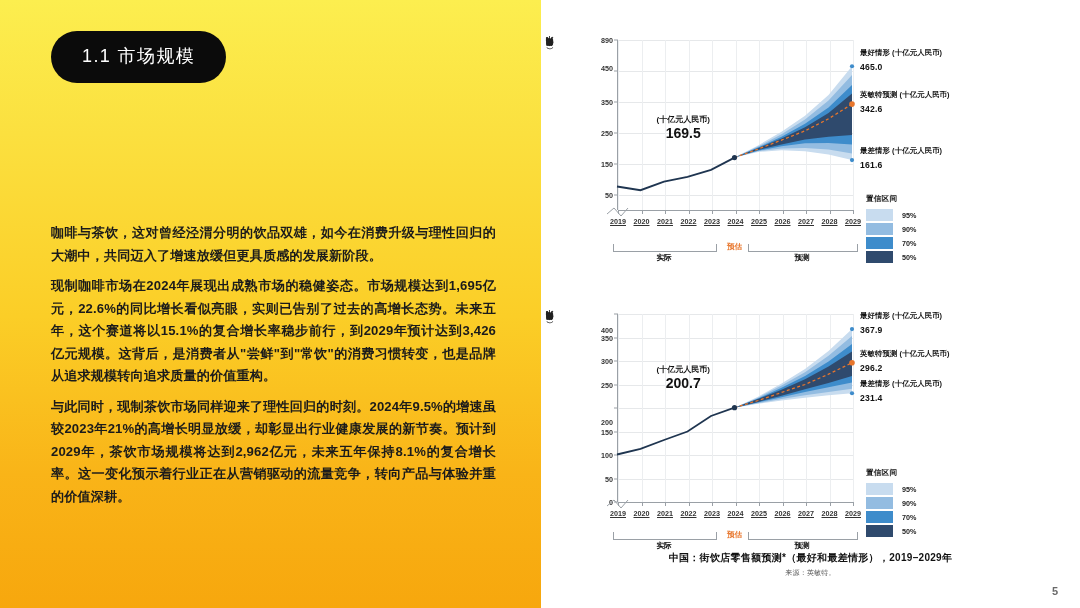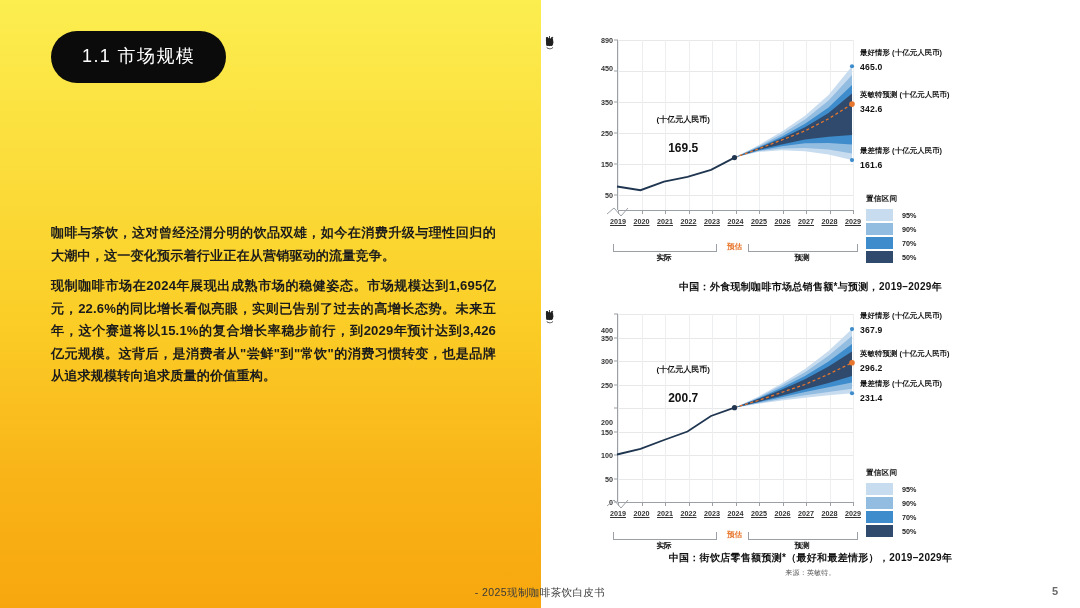--- a/index.html
+++ b/index.html
@@ -77,21 +77,21 @@
     transform:translateX(-50%);white-space:nowrap;text-decoration:underline;
   }
   .xtickmark{position:absolute;width:1px;height:4px;background:#9aa0a6;}
 
   .side-note{position:absolute;white-space:nowrap;}
   .side-note .t{font-size:7.4px;color:#111;font-weight:700;letter-spacing:.1px;}
   .side-note .v{font-size:8.6px;color:#111;font-weight:700;margin-top:4px;letter-spacing:.2px;}
 
   .point-note{position:absolute;white-space:nowrap;text-align:center;}
   .point-note .t{font-size:8px;color:#111;font-weight:700;}
-  .point-note .v{font-size:12px;color:#111;font-weight:700;margin-top:16px;}
+  .point-note .v{font-size:14px;color:#111;font-weight:700;margin-top:0;}
 
   .legend{position:absolute;}
   .legend-title{font-size:7.6px;color:#111;font-weight:700;margin-bottom:5px;letter-spacing:.2px;}
   .legend-row{display:flex;align-items:center;margin-bottom:2px;}
   .legend-sw{width:27px;height:12px;margin-right:9px;}
   .legend-lb{font-size:7.2px;color:#222;font-weight:700;}
 
   .bracket{position:absolute;height:7px;border:1px solid #9aa0a6;border-top:none;}
   .bracket-lb{
     position:absolute;font-size:7.6px;color:#111;font-weight:700;
@@ -117,22 +117,23 @@
 <div class="page">
 
   <div class="left-panel">
 
     <div class="badge">
       <span>1.1 市场规模</span>
     </div>
 
 
     <div class="body-copy">
-      <p>咖啡与茶饮，这对曾经泾渭分明的饮品双雄，如今在消费升级与理性回归的大潮中，这一变化预示着行业正在从营销驱动的流量竞争。</p>
+      <p>咖啡与茶饮，这对曾经泾渭分明的饮品双雄，如今在消费升级与理性回归的大潮中，共同迈入了增速放缓但更具质感的发展新阶段。</p>
       <p>现制咖啡市场在2024年展现出成熟市场的稳健姿态。市场规模达到1,695亿元，22.6%的同比增长看似亮眼，实则已告别了过去的高增长态势。未来五年，这个赛道将以15.1%的复合增长率稳步前行，到2029年预计达到3,426亿元规模。这背后，是消费者从"尝鲜"到"常饮"的消费习惯转变，也是品牌从追求规模转向追求质量的价值重构。</p>
+      <p>与此同时，现制茶饮市场同样迎来了理性回归的时刻。2024年9.5%的增速虽较2023年21%的高增长明显放缓，却彰显出行业健康发展的新节奏。预计到2029年，茶饮市场规模将达到2,962亿元，未来五年保持8.1%的复合增长率。这一变化预示着行业正在从营销驱动的流量竞争，转向产品与体验并重的价值深耕。</p>
     </div>
   </div>
 
   <div class="right-area">
 
     <div class="chart-block" id="chart1">
       <div class="chart-inner">
           <div class="plot" style="left: 76px; top: 18px; width: 235px; height: 170px;">
             <div class="gridline" style="top: 154.545px;"></div>
             <div class="ytick" style="top: 154.545px;">50</div>
@@ -234,21 +235,20 @@
             <div class="legend-row">
               <div class="legend-sw" style="background: rgb(47, 74, 109);"></div>
               <div class="legend-lb">50%</div>
             </div>
           </div>
           <div class="bracket" style="left: 72px; top: 222px; width: 102px;"></div>
           <div class="bracket-lb" style="left: 123px; top: 231px;">实际</div>
           <div class="est-lb" style="left: 193.5px; top: 220px;">预估</div>
           <div class="bracket" style="left: 207px; top: 222px; width: 108px;"></div>
           <div class="bracket-lb" style="left: 261px; top: 231px;">预测</div>
-          <div class="chart-title" style="top: 258px;">中国：外食现制咖啡市场总销售额*与预测，2019–2029年</div>
         </div>
     </div>
 
     <div class="chart-block" id="chart2">
       <div class="chart-inner">
           <div class="plot" style="left: 76px; top: 8px; width: 235px; height: 188px;">
             <div class="ytick" style="top: 188px;">0</div>
             <div class="ytickmark" style="top: 188px;"></div>
             <div class="gridline" style="top: 164.5px;"></div>
             <div class="ytick" style="top: 164.5px;">50</div>
@@ -363,16 +363,15 @@
           <div class="est-lb" style="left: 193.5px; top: 224px;">预估</div>
           <div class="bracket" style="left: 207px; top: 226px; width: 108px;"></div>
           <div class="bracket-lb" style="left: 261px; top: 235px;">预测</div>
           <div class="chart-title" style="top: 245px;">中国：街饮店零售额预测*（最好和最差情形），2019–2029年</div>
           <div class="chart-src" style="top: 262px;">来源：英敏特。</div>
         </div>
     </div>
 
   </div>
 
-  <div class="footer-note">- 2025现制咖啡茶饮白皮书</div>
   <div class="page-num">5</div>
 
 </div>
 
 </body></html>

